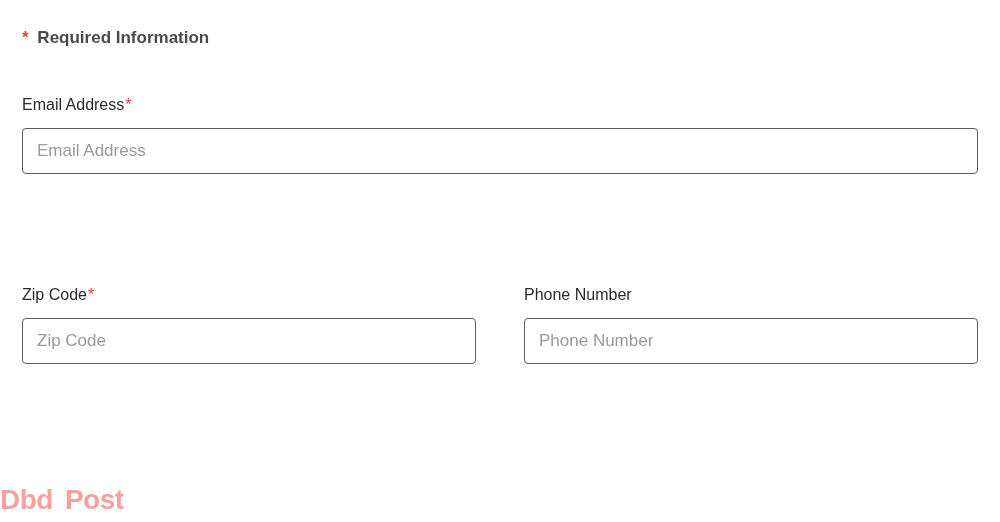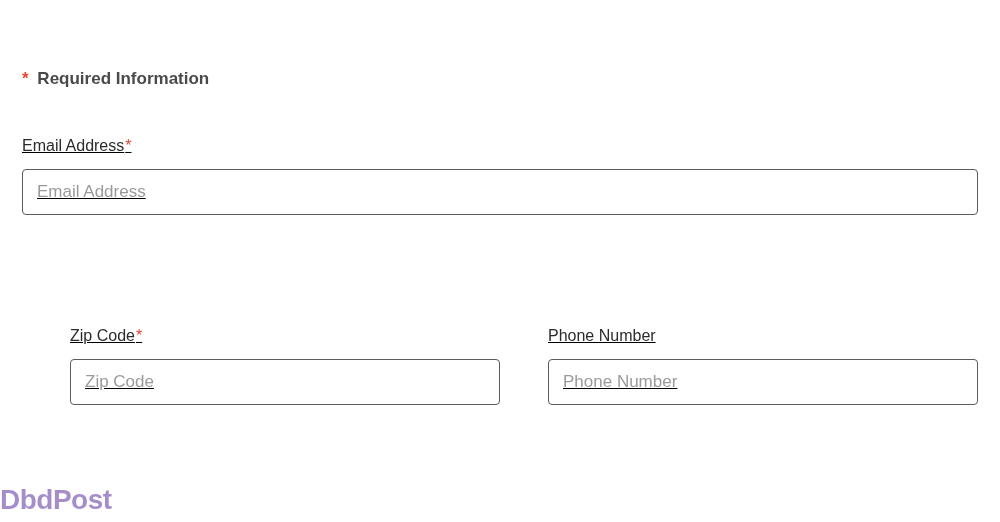--- a/index.html
+++ b/index.html
@@ -13,31 +13,29 @@
       width: 1000px;
       height: 522px;
       position: relative;
       padding: 28px 22px 0 22px;
     }
     .section-heading {
       font-size: 17px;
       font-weight: bold;
       color: #4a4a4a;
       margin-bottom: 48px;
-      margin-top: 41px;
     }
     .section-heading .req-asterisk {
       color: #e3472f;
       margin-right: 4px;
     }
     .form-row {
       display: flex;
       gap: 48px;
       margin-bottom: 56px;
-      text-decoration: underline;
     }
     .form-row.single .form-group {
       flex: 1;
     }
     .form-row.double .form-group {
       flex: 1;
     }
     .form-group {
       display: flex;
       flex-direction: column;
@@ -74,24 +72,25 @@
       left: 0;
       bottom: 6px;
       font-size: 28px;
       font-weight: 800;
       opacity: 0.5;
       letter-spacing: -0.5px;
       pointer-events: none;
       user-select: none;
     }
     .watermark .wm-a {
-      color: #4c1d95;
+      color: #ef4444;
     }
     .watermark .wm-b {
-      color: #4c1d95;
+      color: #ef4444;
+      margin-left: 12px;
     }
   </style>
 </head>
 <body>
 
 <div class="section-heading">
   <span class="req-asterisk">*</span>
   <span>Required Information</span>
 </div>
 
@@ -100,21 +99,21 @@
     <label class="field-label">
       <span>Email Address</span><span class="req">*</span>
     </label>
     <input type="text" class="text-input" placeholder="Email Address" style="">
   </div>
 </div>
 
 <div class="form-row double">
 </div>
 
-<div class="form-row double" style="margin-bottom:0;margin-left:48px;">
+<div class="form-row double" style="margin-bottom:0;">
   <div class="form-group half-width">
     <label class="field-label">
       <span>Zip Code</span><span class="req">*</span>
     </label>
     <input type="text" class="text-input" placeholder="Zip Code" style="">
   </div>
   <div class="form-group half-width">
     <label class="field-label">
       <span>Phone Number</span>
     </label>

